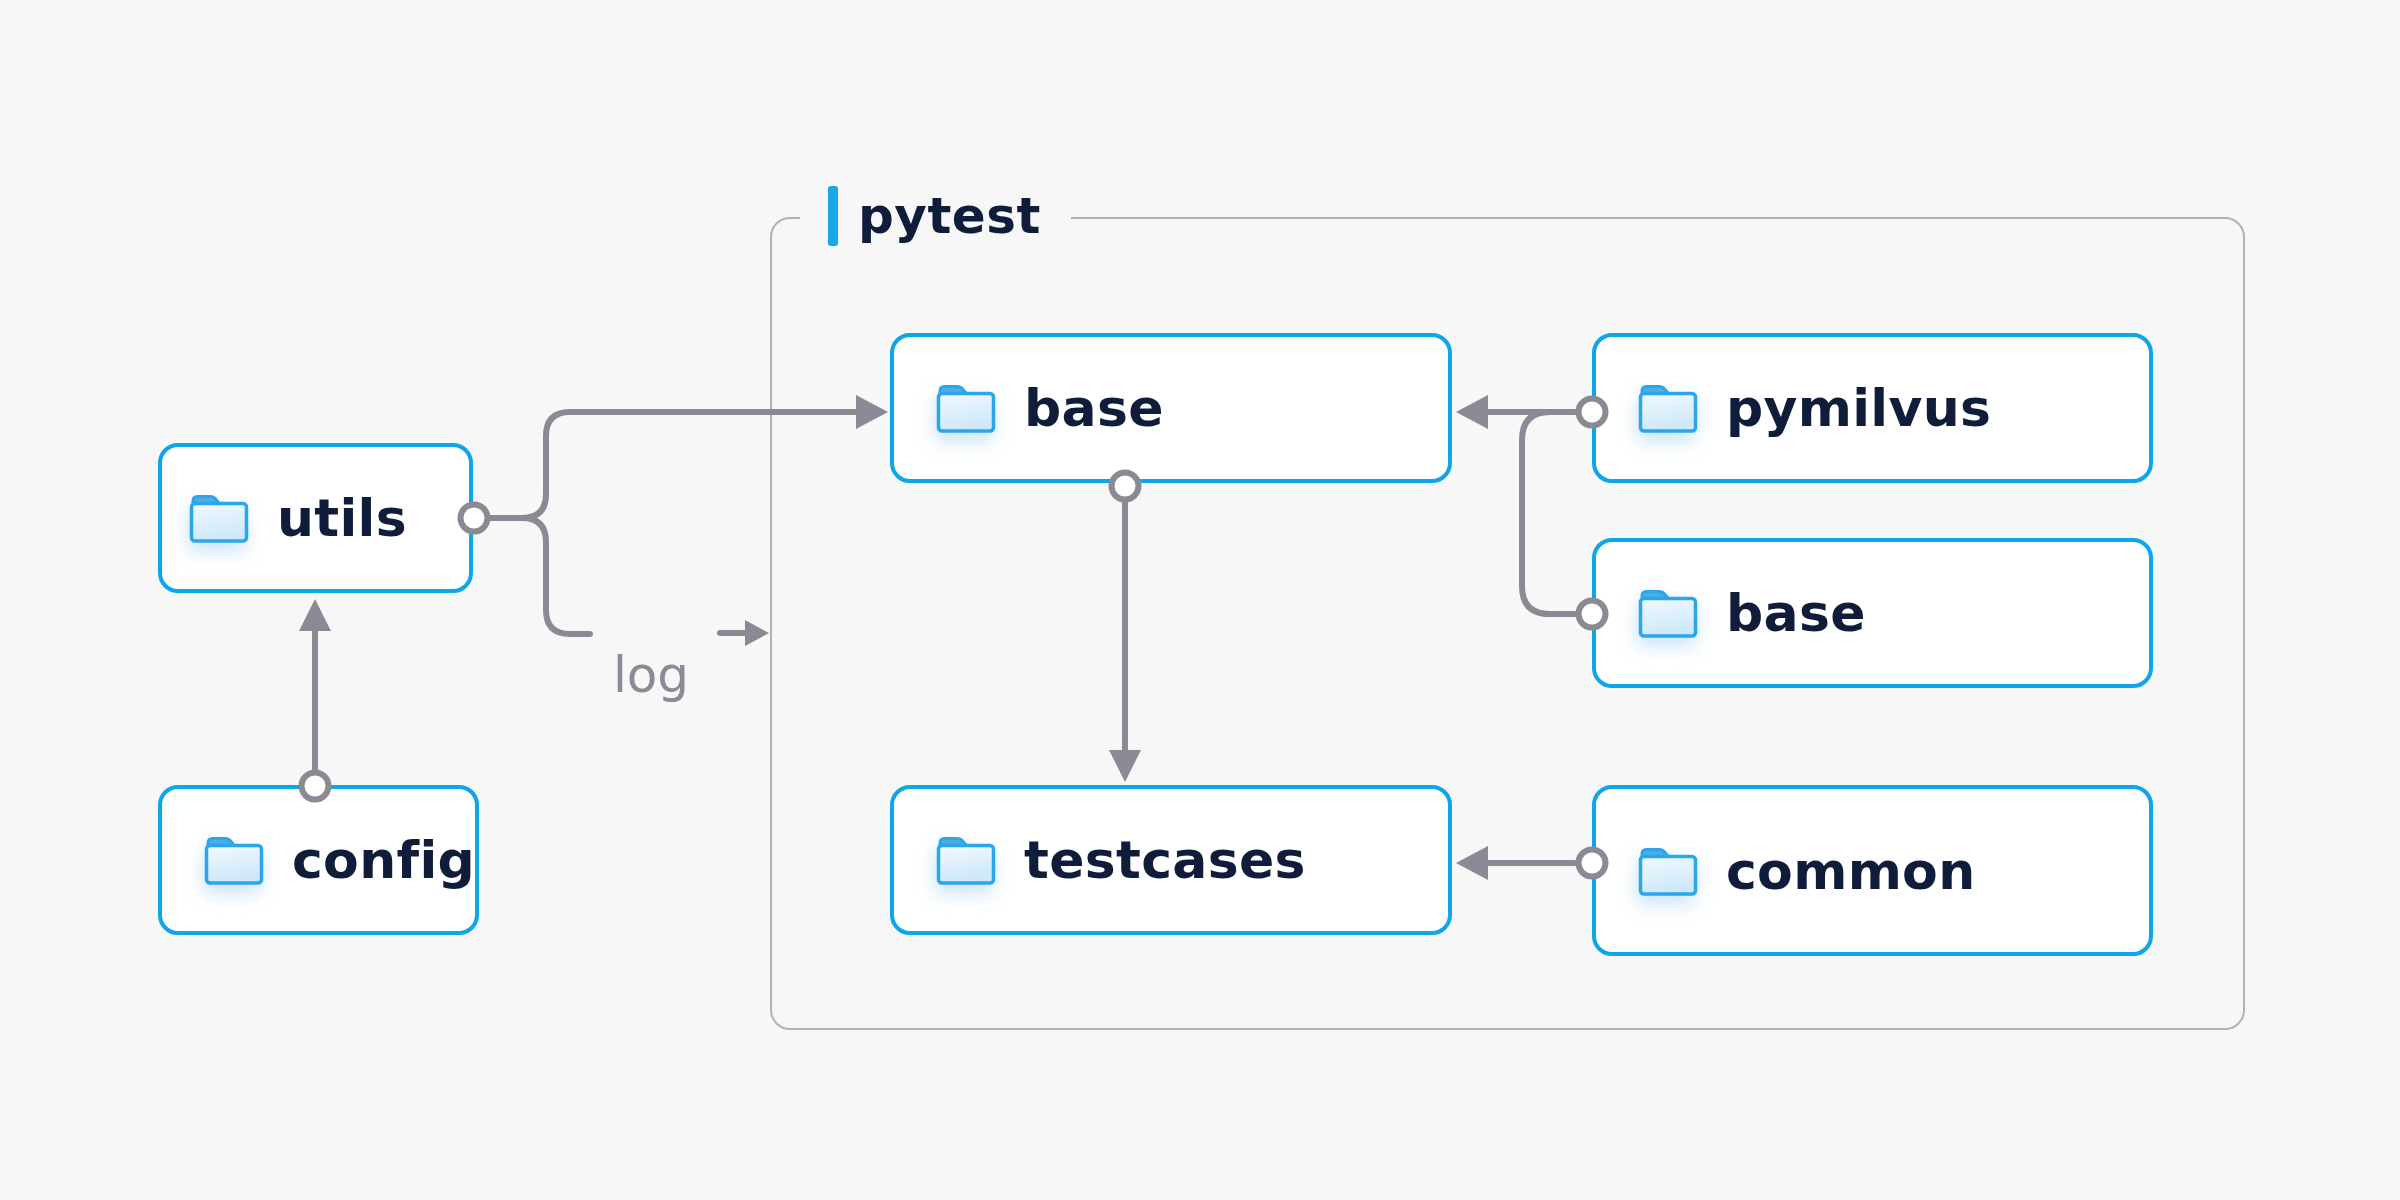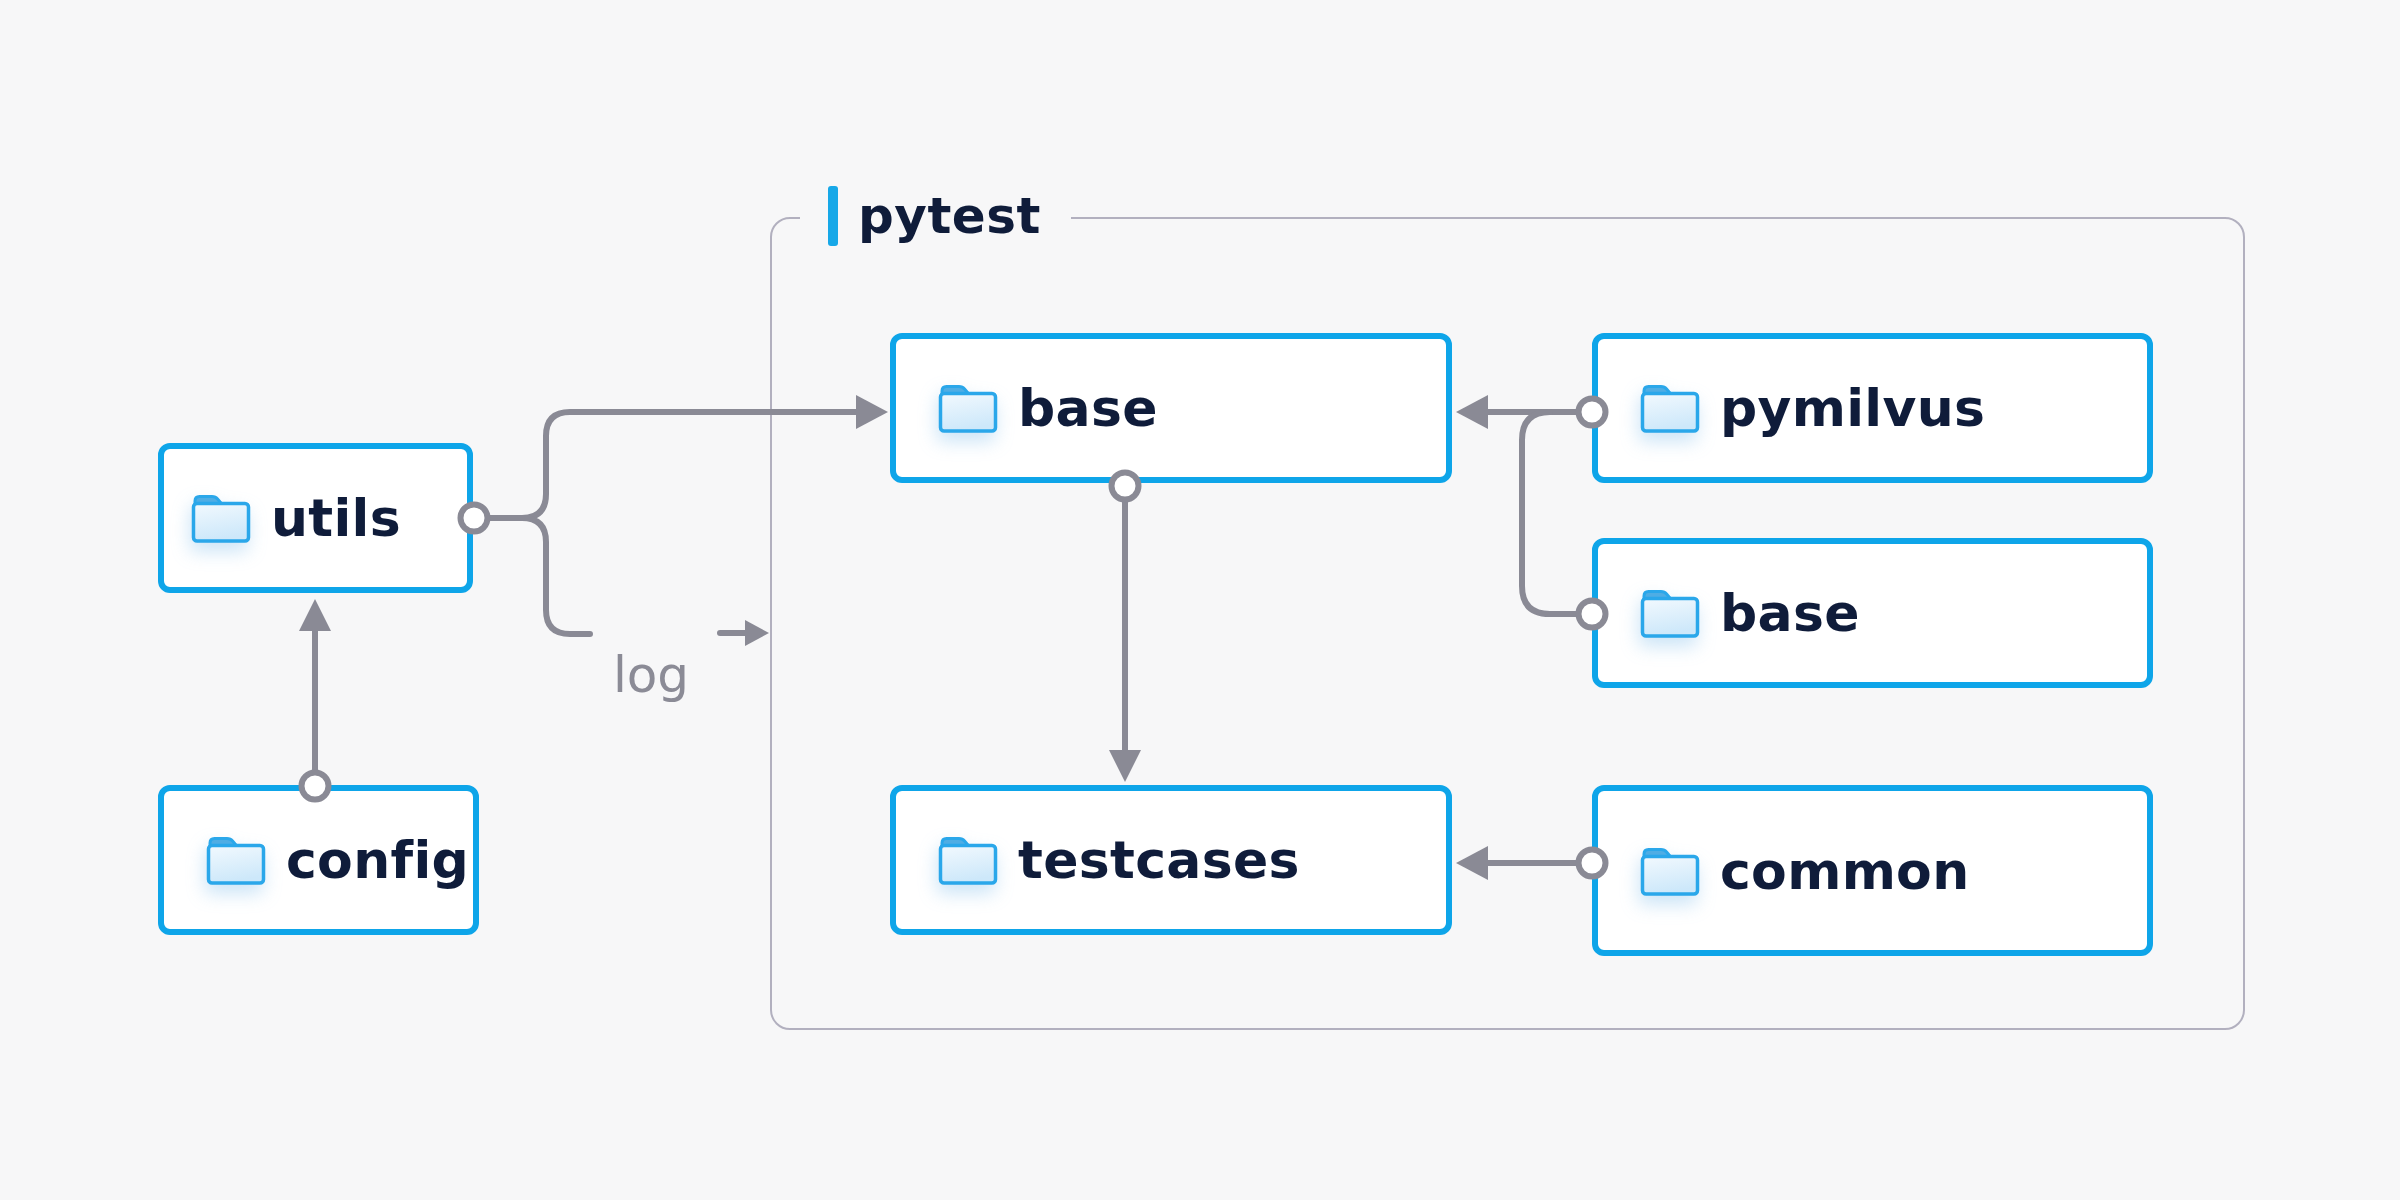--- a/index.html
+++ b/index.html
@@ -47,26 +47,26 @@
     font-weight: 600;
     color: #0f1c3a;
     letter-spacing: 0.5px;
     white-space: nowrap;
   }
 
   
   .node {
     position: absolute;
     background: #ffffff;
-    border: 6px solid #0ea5e9;
-    border-radius: 12px;
+    border: 4px solid #0ea5e9;
+    border-radius: 20px;
     box-sizing: border-box;
     display: flex;
     align-items: center;
-    gap: 18px;
+    gap: 26px;
     padding-left: 40px;
     z-index: 2;
   }
   .node-utils     { left: 158px;  top: 443px; width: 315px; height: 150px; padding-left: 25px; }
   .node-config    { left: 158px;  top: 785px; width: 321px; height: 150px; }
   .node-base      { left: 890px;  top: 333px; width: 562px; height: 150px; }
   .node-testcases { left: 890px;  top: 785px; width: 562px; height: 150px; }
   .node-pymilvus  { left: 1592px; top: 333px; width: 561px; height: 150px; }
   .node-check     { left: 1592px; top: 538px; width: 561px; height: 150px; }
   .node-common    { left: 1592px; top: 785px; width: 561px; height: 171px; }

